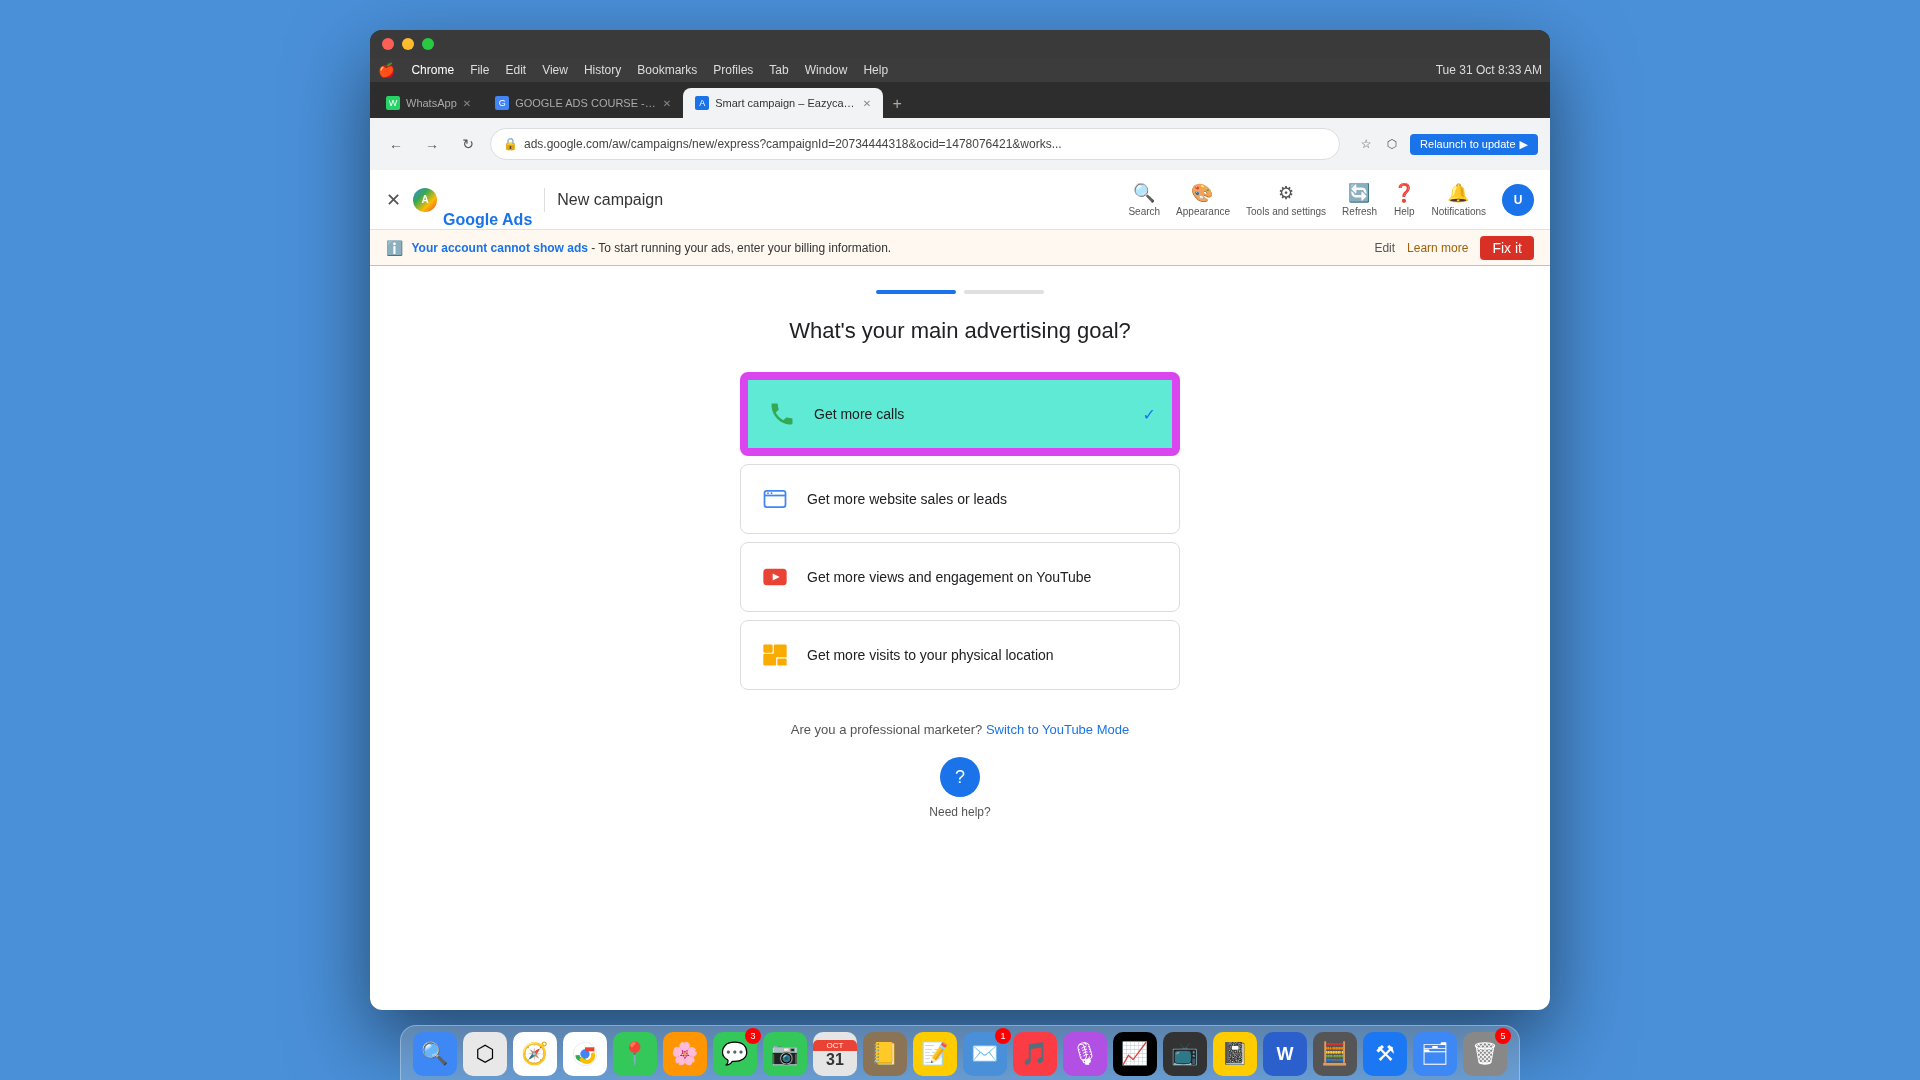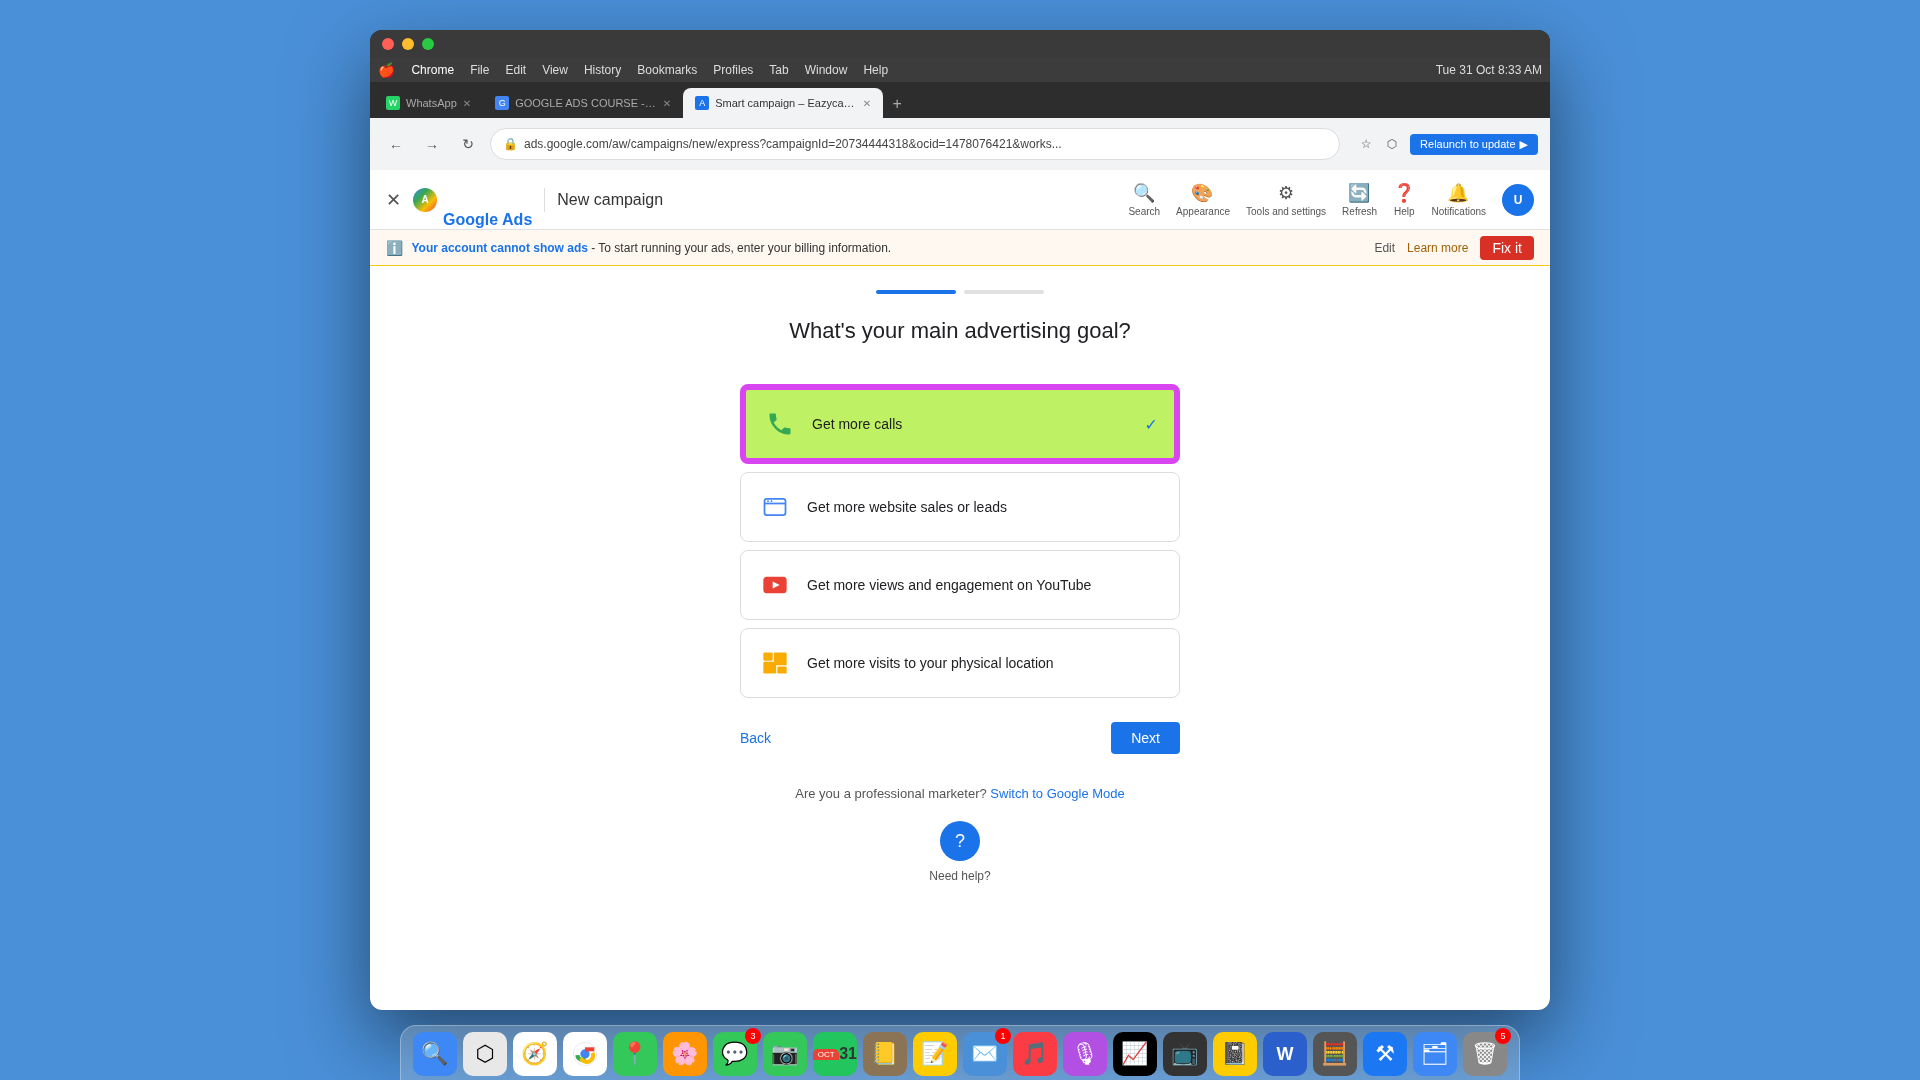--- a/index.html
+++ b/index.html
@@ -232,23 +232,22 @@
       border: 1px solid #dadce0;
       border-radius: 8px;
       padding: 16px 16px;
       display: flex;
       align-items: center;
       gap: 14px;
       cursor: pointer;
       transition: border-color 0.2s;
     }
     .option-card.selected {
-      border: 6px solid #d946ef;
-      background: #bef264;
-      margin-top: 12px;
+      border: 8px solid #d946ef;
+      background: #5eead4;
     }
     .option-icon { width: 36px; height: 36px; display: flex; align-items: center; justify-content: center; flex-shrink: 0; }
     .option-label { font-size: 14px; color: #202124; flex: 1; }
     .check-mark { color: #1a73e8; font-size: 16px; }
     .action-row {
       max-width: 440px;
       margin: 24px auto 0;
       display: flex;
       align-items: center;
       justify-content: space-between;
@@ -497,29 +496,25 @@
             <rect x="2" y="3" width="8" height="7" fill="#f9ab00" rx="1"></rect>
             <rect x="11" y="3" width="11" height="11" fill="#f9ab00" rx="1"></rect>
             <rect x="2" y="11" width="11" height="10" fill="#f9ab00" rx="1"></rect>
             <rect x="14" y="15" width="8" height="6" fill="#f9ab00" rx="1"></rect>
           </svg>
         </div>
         <span class="option-label">Get more visits to your physical location</span>
       </div>
     </div>
 
-    <div class="action-row">
-      <button class="back-link">Back</button>
-      <button class="next-btn">Next</button>
-    </div>
 
     <div class="expert-mode-row">
       <span>Are you a professional marketer?</span>
       <span> </span>
-      <a class="expert-link">Switch to Google Mode</a>
+      <a class="expert-link">Switch to YouTube Mode</a>
     </div>
 
     <div class="need-help-area">
       <div class="help-icon-circle">?</div>
       <span style="font-size:12px;color:#555;margin-top:4px;">Need help?</span>
     </div>
   </div>
 </div>
 
 <div class="mac-dock" style="position:fixed;bottom:0;left:50%;transform:translateX(-50%);">
@@ -535,21 +530,21 @@
         <path d="M18.5 11 A4 4 0 0 1 8.5 15.5" stroke="#fbbc04" stroke-width="3.5" fill="none"></path>
       </svg>
   </div>
   <div class="dock-icon" style="background:#34c759;color:white;">📍</div>
   <div class="dock-icon" style="background:#ff9500;color:white;">🌸</div>
   <div class="dock-icon" style="background:#34c759;color:white;position:relative;">
     💬
     <div class="dock-badge">3</div>
   </div>
   <div class="dock-icon" style="background:#34c759;color:white;">📷</div>
-  <div class="dock-icon" style="background:#22c55e;font-size:11px;flex-direction:row;display:flex;align-items:center;justify-content:center;">
+  <div class="dock-icon" style="background:#e5e5e5;font-size:11px;flex-direction:column;display:flex;align-items:center;justify-content:center;">
     <div style="background:#ea4335;width:100%;text-align:center;font-size:8px;color:white;border-radius:5px 5px 0 0;padding:1px;">OCT</div>
     <div style="font-size:16px;font-weight:bold;color:#333;">31</div>
   </div>
   <div class="dock-icon" style="background:#8B7355;color:#fff;">📒</div>
   <div class="dock-icon" style="background:#ffcc00;color:#333;">📝</div>
   <div class="dock-icon" style="background:#4a90d9;color:white;position:relative;">
     ✉️
     <div class="dock-badge">1</div>
   </div>
   <div class="dock-icon" style="background:#fc3c44;color:white;">🎵</div>

